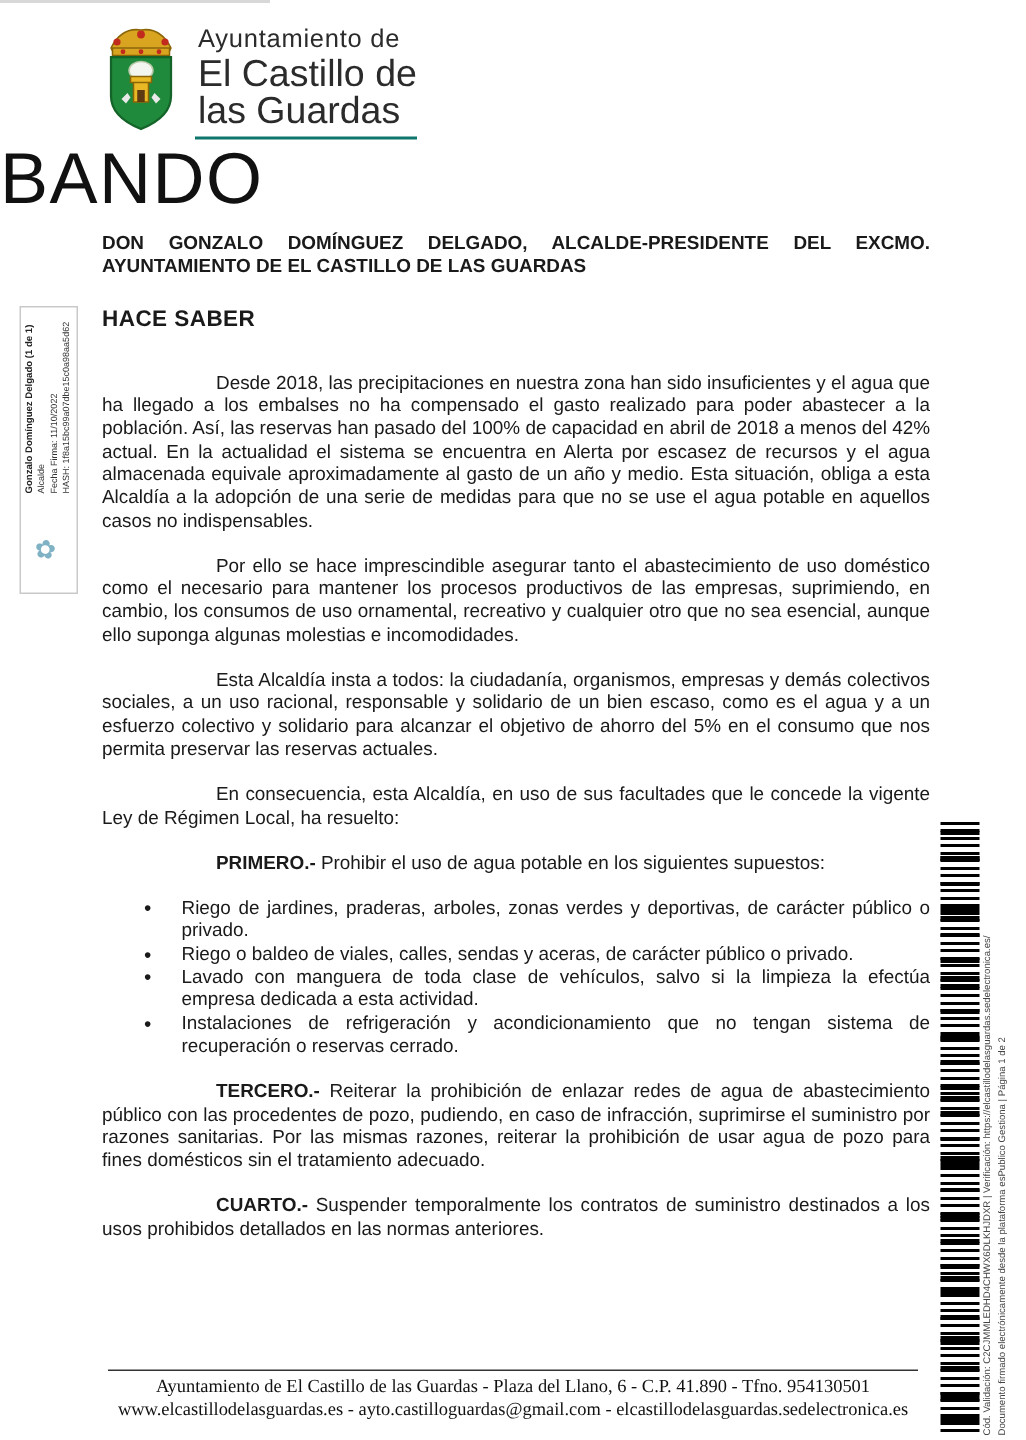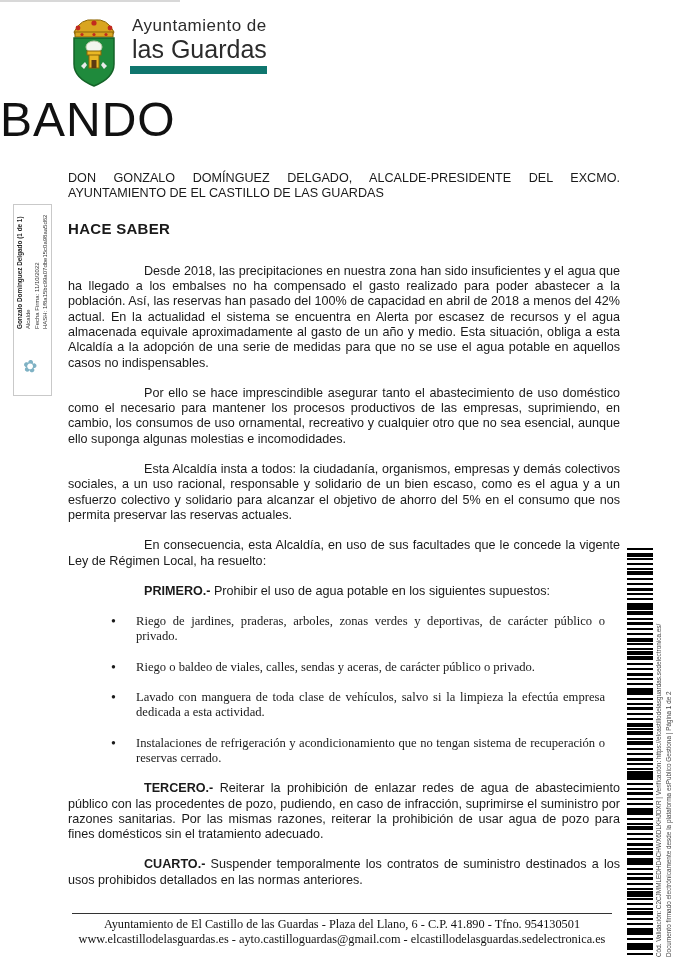--- a/index.html
+++ b/index.html
@@ -14,52 +14,51 @@
   }
 
   
   .header{
     position:absolute;top:16px;left:68px;
     display:flex;align-items:flex-start;gap:10px;
   }
   .shield{width:52px;height:72px;flex:0 0 auto;}
   .org-block{
     padding-bottom:4px;
-    border-bottom:8px solid #0f766e;
+    border-bottom:2px solid #0f766e;
   }
   .org-line1{font-size:17px;color:#2b2b2b;letter-spacing:.5px;margin:0 0 1px 2px;}
   .org-line2,.org-line3{font-size:25px;color:#2b2b2b;line-height:1.0;margin:0 0 0 2px;}
 
   
   .doc-title{
     position:absolute;top:92px;left:0;width:100%;
     font-size:48px;font-weight:400;letter-spacing:1px;color:#111;
   }
 
   
   .body-col{
     position:absolute;top:155px;left:68px;width:552px;
     font-size:12.6px;line-height:1.215;
     text-align:justify;
   }
-  .intro{font-weight:normal;margin:16px 0 18px 0;}
+  .intro{font-weight:bold;margin:0 0 18px 0;}
   .hace-saber{
     font-weight:bold;font-size:15px;
     margin:0 0 26px 0;letter-spacing:.3px;
   }
   .para{margin:0 0 15px 0;text-indent:76px;}
   .b{font-weight:bold;}
   ul.prohibit{
     margin:0 0 15px 0;padding:0 0 0 28px;
     list-style:none;
   }
   ul.prohibit li{
-    position:relative;padding-left:25px;margin:15px;
+    position:relative;padding-left:25px;margin:0;
     text-align:justify;
-    font-family:Liberation Serif, serif;
   }
   ul.prohibit li::before{
     content:"\2022";
     position:absolute;left:0;top:-1px;font-size:14px;
   }
 
   
   .footer{
     position:absolute;left:0;bottom:14px;width:100%;
     text-align:center;
@@ -136,20 +135,21 @@
       <ellipse cx="26" cy="31" rx="8" ry="6" fill="#f2f6ef" stroke="#b9c9a8" stroke-width="1"></ellipse>
 
       <rect x="21" y="38" width="10" height="14" fill="#e9b824" stroke="#8a6508" stroke-width="1"></rect>
       <rect x="19" y="35" width="14" height="4" fill="#e9b824" stroke="#8a6508" stroke-width="1"></rect>
       <rect x="23.5" y="44" width="5" height="8" fill="#5d3a12"></rect>
       <path d="M13 50 l4 -4 l2 3 l-3 4 Z" fill="#e9e9e9"></path>
       <path d="M39 50 l-4 -4 l-2 3 l3 4 Z" fill="#e9e9e9"></path>
     </svg>
     <div class="org-block">
       <div class="org-line1">Ayuntamiento de</div>
+      <div class="org-line2">El Castillo de</div>
       <div class="org-line3">las Guardas</div>
     </div>
   </div>
 
   <div class="doc-title">BANDO</div>
 
   <div class="body-col">
     <p class="intro">DON GONZALO DOMÍNGUEZ DELGADO, ALCALDE-PRESIDENTE DEL EXCMO. AYUNTAMIENTO DE EL CASTILLO DE LAS GUARDAS</p>
     <p class="hace-saber">HACE SABER</p>
 

